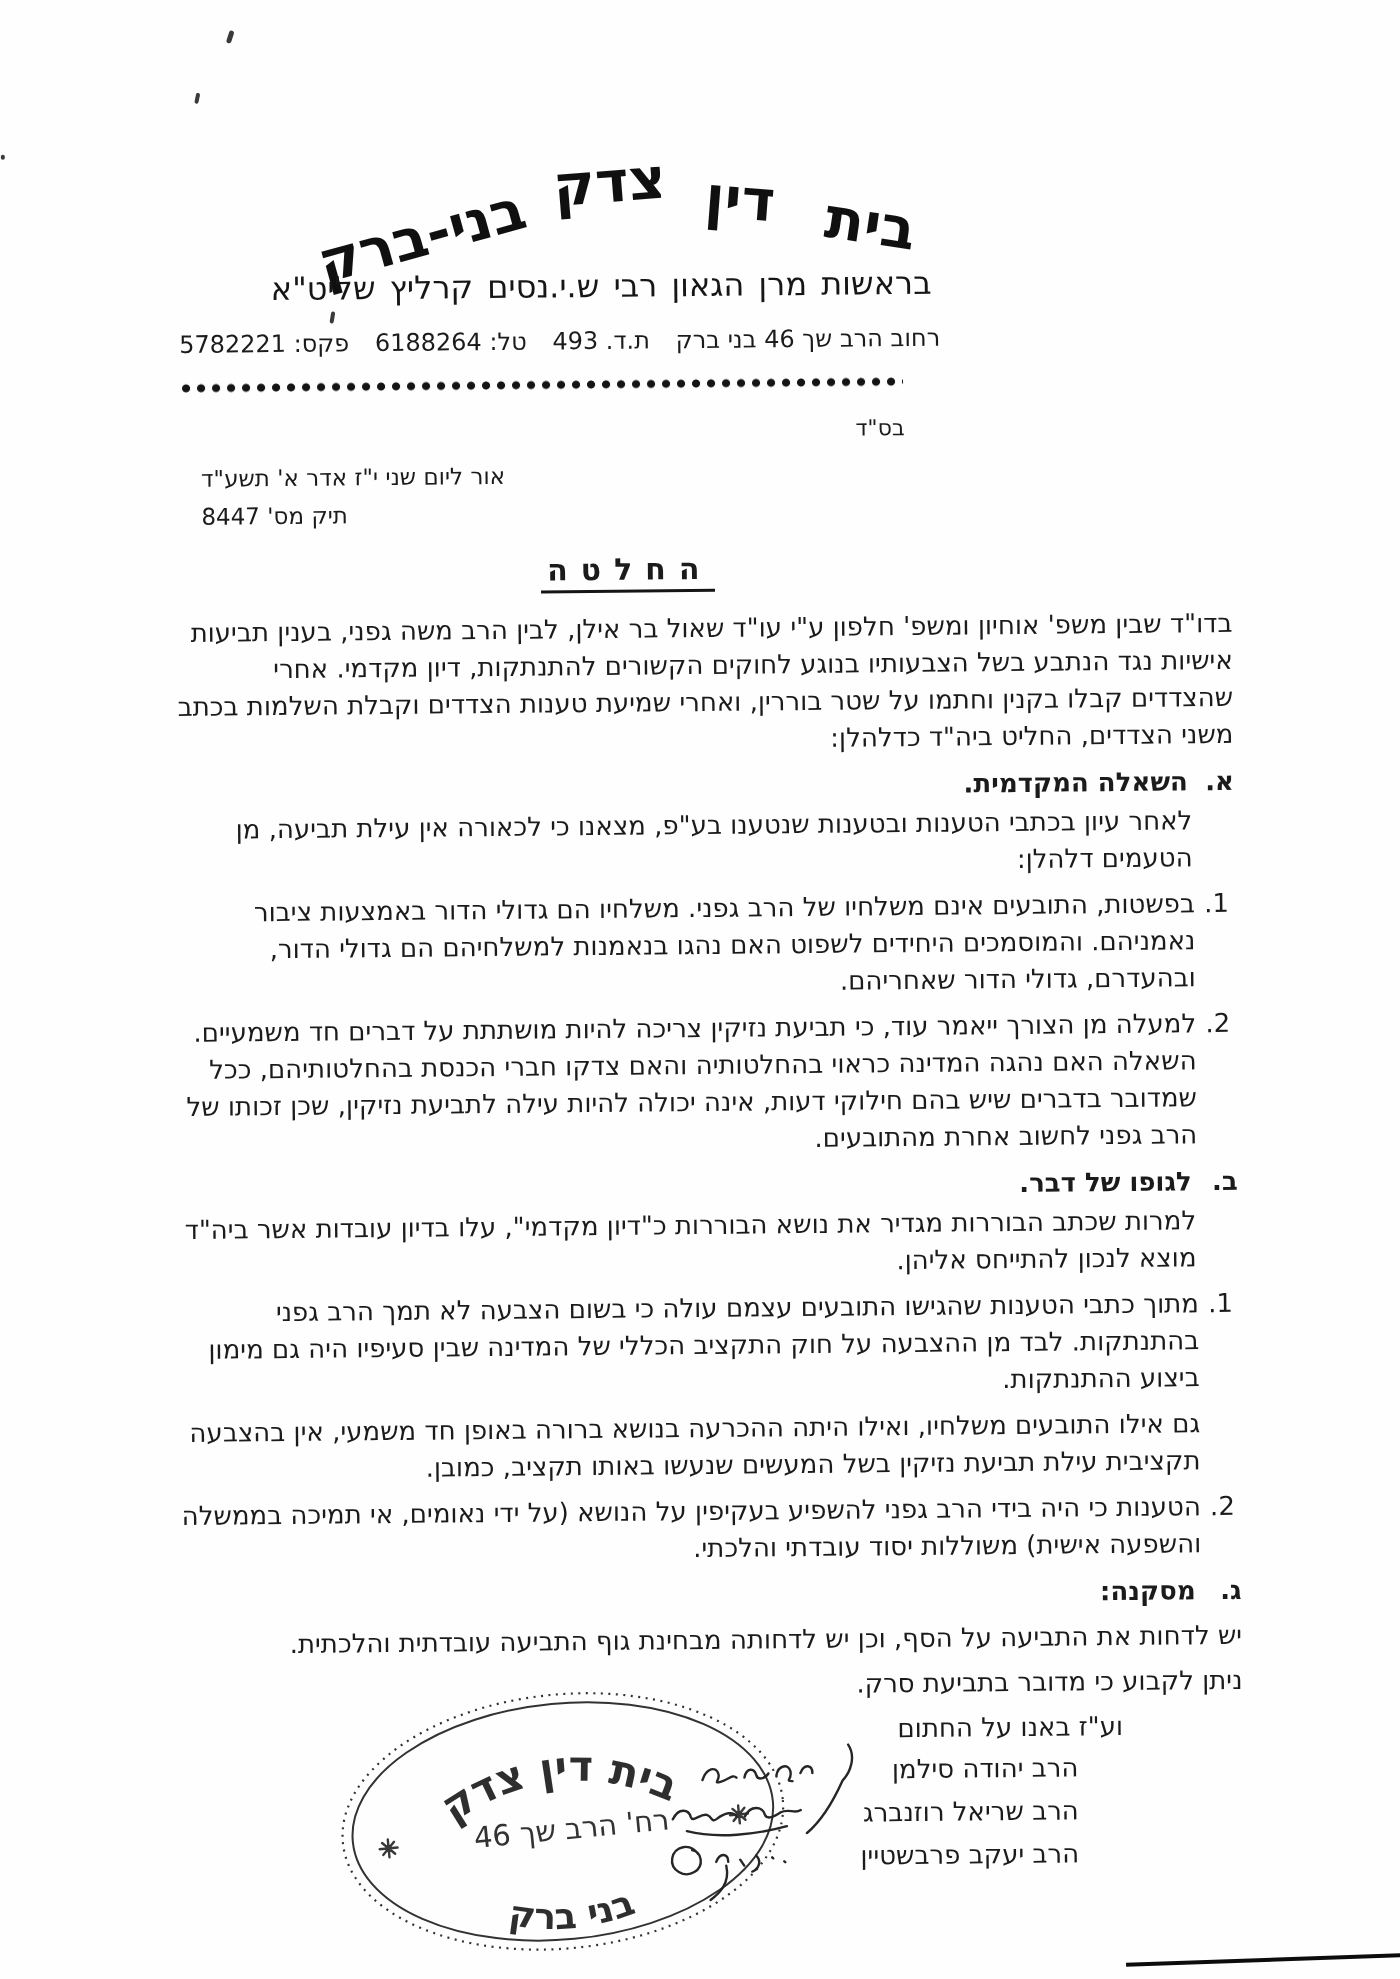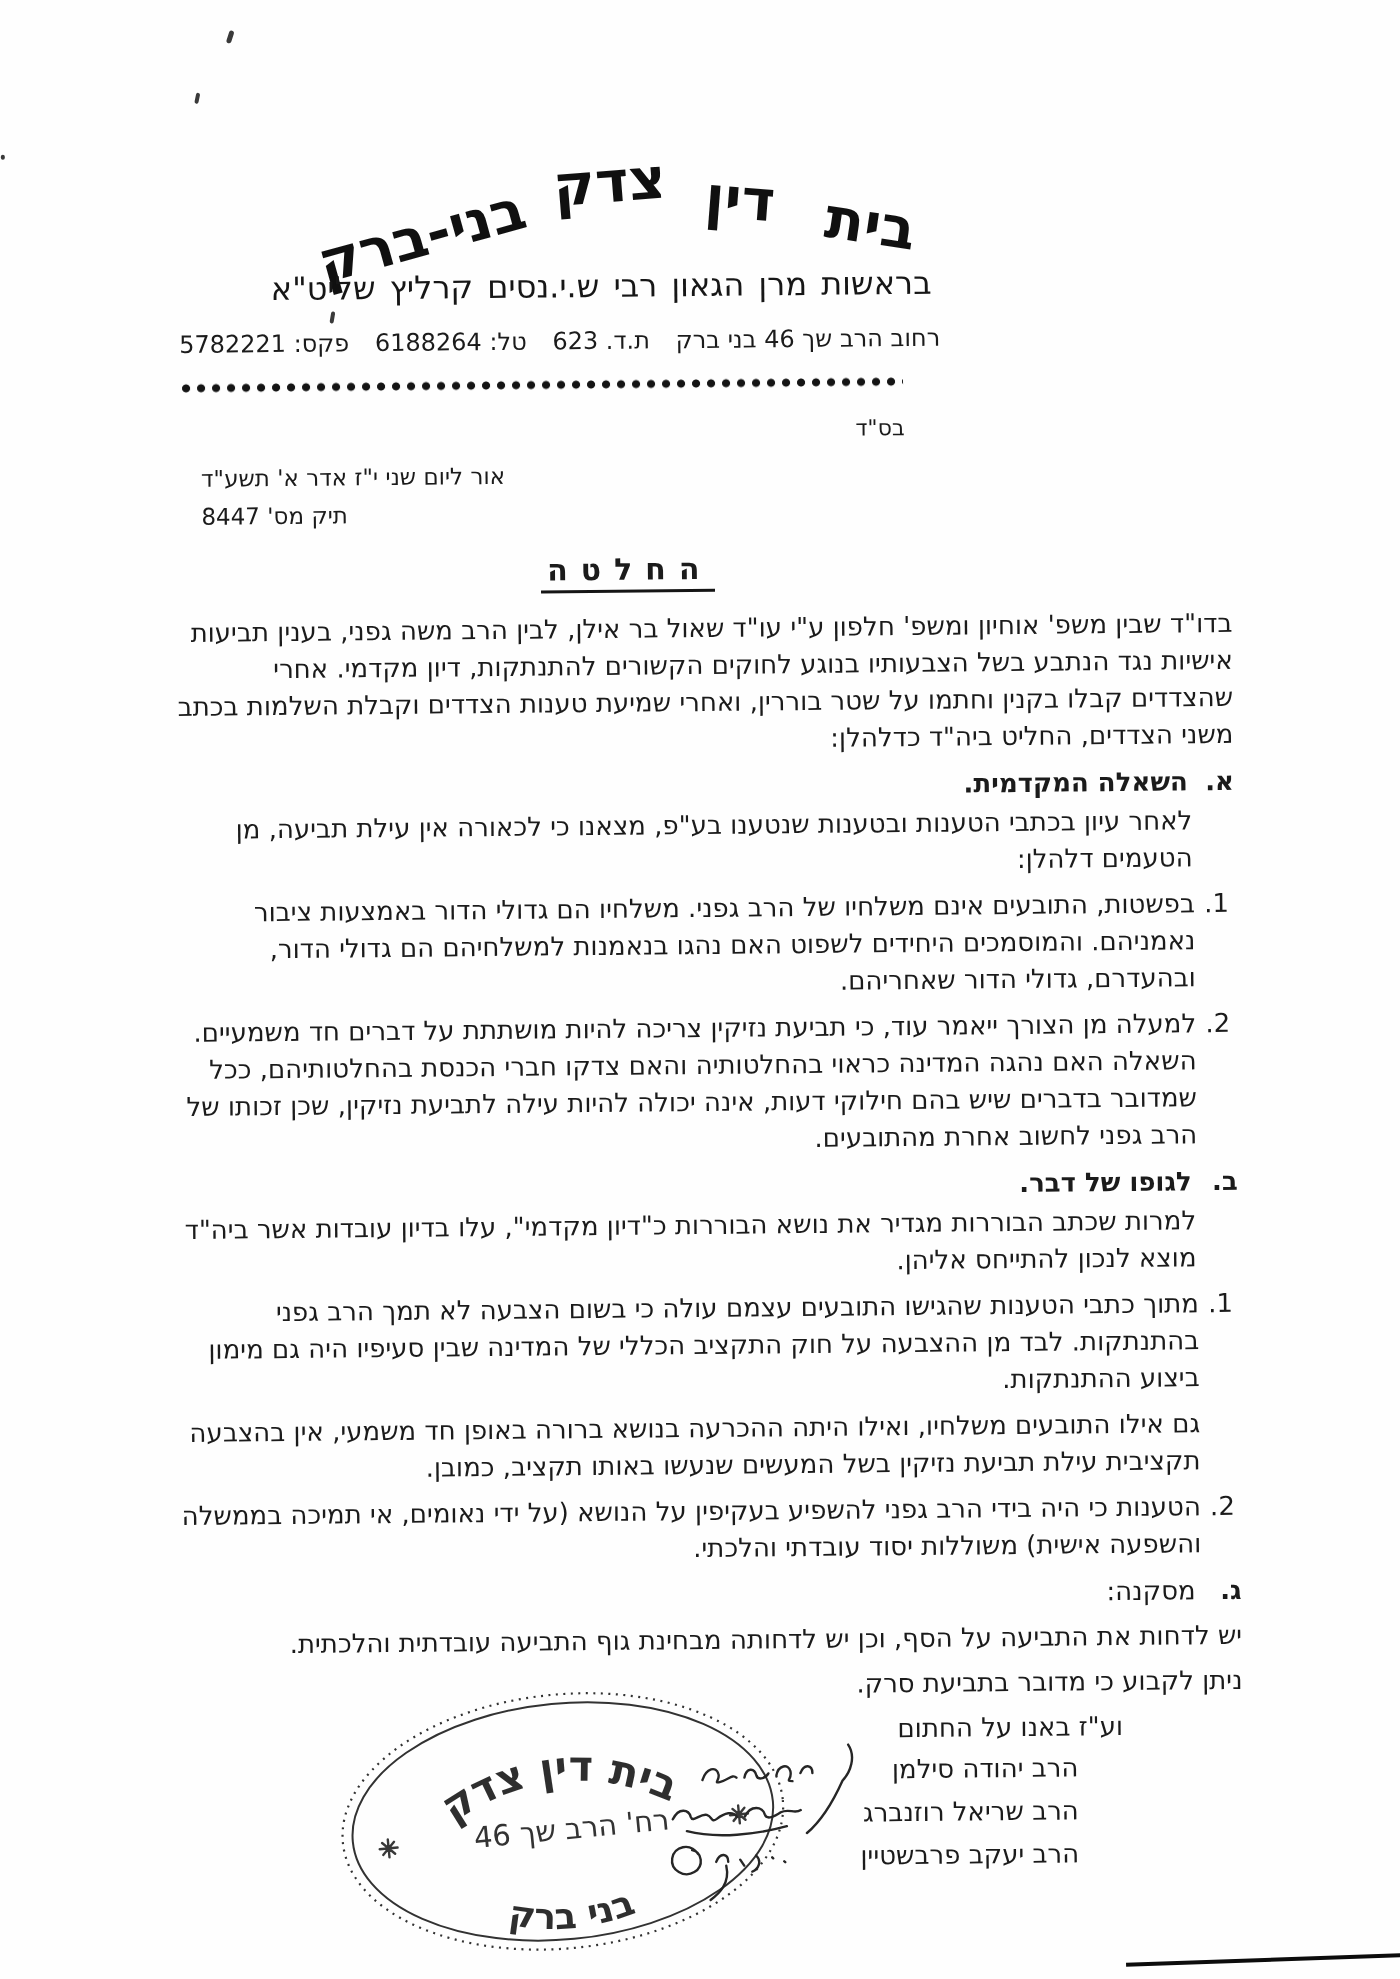--- a/index.html
+++ b/index.html
@@ -35,21 +35,21 @@
   .dtitle { position:absolute; top:551px; left:0; width:1262px; text-align:center; }
   .dtitle span { font-size:30px; font-weight:bold; letter-spacing:13px;
                  border-bottom:3.5px solid #151515; padding:0 2px 3px 6px; }
 
   
   .bodytext { position:absolute; top:610px; right:165px; width:1070px;
               font-size:26px; line-height:37px; text-align:right; }
   .s-head   { display:flex; margin-top:10px; }
   .s-letter { flex:0 0 46px; font-weight:bold; }
   .s-title  { font-weight:bold; }
-  .s-title.normal { font-weight:normal;margin-left:32px; }
+  .s-title.normal { font-weight:bold;margin-left:32px; }
   .s-intro  { margin-top:2px; margin-right:42px; }
   .li       { display:flex; margin-top:9px; }
   .li-num   { flex:0 0 40px; padding-right:6px; }
   .li-body  { flex:1; }
   .li-p2    { margin-top:9px; }
   .c-line   { margin-top:8px; }
   .closing  { margin-right:120px; }
 
   .sig-row  { display:flex; align-items:center; gap:16px; margin-right:165px; margin-top:2px; height:41px; }
   .sig-name { white-space:nowrap; }
@@ -87,21 +87,21 @@
       <span class="arcw w1">בית</span>
       <span class="arcw w2">דין</span>
       <span class="arcw w3">צדק</span>
       <span class="arcw w4">בני-ברק</span>
     </div>
 
     <div class="subtitle">בראשות מרן הגאון רבי ש.י.נסים קרליץ שליט"א</div>
 
     <div class="address">
       <span>רחוב הרב שך 46 בני ברק</span>
-      <span>ת.ד. 623</span>
+      <span>ת.ד. 493</span>
       <span>טל: 6188264</span>
       <span>פקס: 5782221</span>
     </div>
 
     <div class="dots"></div>
 
     <div class="besod">בס"ד</div>
     <div class="dateline">אור ליום שני י"ז אדר א' תשע"ד</div>
     <div class="caseline">תיק מס' 8447</div>
 

